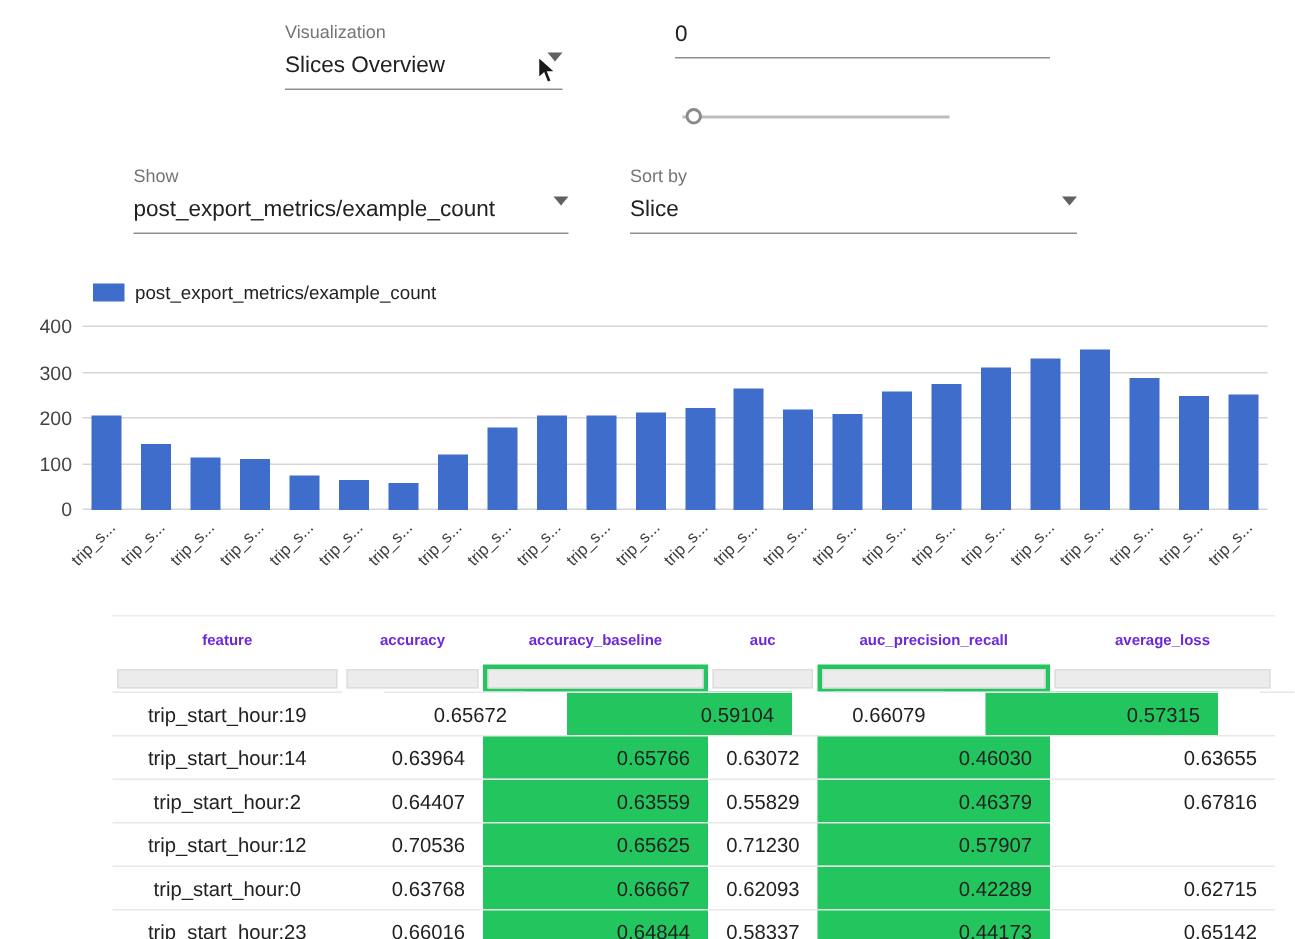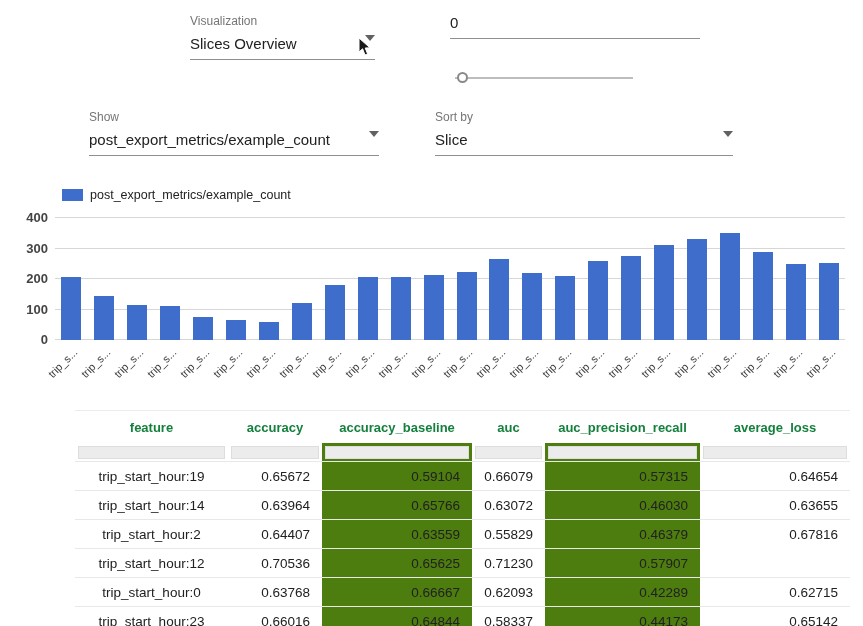--- a/index.html
+++ b/index.html
@@ -10,60 +10,60 @@
   .ctrl-label { font-size:12px; color:#757575; margin-bottom:7px; }
   .select { display:flex; justify-content:space-between;
     font-size:15px; color:#212121; padding-bottom:7px; border-bottom:1px solid #8f8f8f; }
   .caret { width:0; height:0; border-left:5px solid transparent; border-right:5px solid transparent;
     border-top:6px solid #616161; margin-bottom:3px; }
   .textfield { font-size:15px; color:#212121; padding-bottom:7px; border-bottom:1px solid #8f8f8f; }
 
   #viz-ctrl   { left:190px; top:14px; width:185px; }
   #thr-ctrl   { left:450px; top:14px; width:250px; }
   #show-ctrl  { left:89px; top:110px; width:290px; }
-  #sort-ctrl  { left:420px; top:110px; width:298px;margin-left:15px; }
+  #sort-ctrl  { left:420px; top:110px; width:298px; }
 
   #cursor { position:absolute; left:358px; top:37px; z-index:5; }
 
   #slider { position:absolute; left:455px; top:70px; width:178px; height:16px; }
   #slider .track { position:absolute; left:0; right:0; top:7px; height:2px; background:#bdbdbd; }
   #slider .thumb { position:absolute; left:2px; top:2px; width:11px; height:11px;
     border:2px solid #8a8a8a; border-radius:50%; background:#fff; }
 
   #legend { position:absolute; left:62px; top:188px; display:flex; align-items:center; }
   #legend .swatch { width:21px; height:12px; margin-right:7px; }
   #legend .legend-text { font-size:12.5px; color:#222; }
 
   #y-axis { position:absolute; left:10px; top:218px; width:38px; height:122px; }
-  .y-tick { position:absolute; right:0; font-size:13px; color:#444;font-weight:bold; }
+  .y-tick { position:absolute; right:0; font-size:13px; color:#444; }
 
   #plot { position:absolute; left:55px; top:218px; width:790px; height:122px; }
   .gridline { position:absolute; left:0; right:0; height:1px; background:#d6d6d6; }
 
   #bars { position:absolute; left:55px; top:218px; width:790px; height:122px;
     display:flex; align-items:flex-end; }
   .slot { flex:1; position:relative; height:100%; display:flex;
     align-items:flex-end; justify-content:center; }
   .bar { width:20px; }
   .x-label { position:absolute; top:calc(100% + 6px); right:50%;
     transform:rotate(-45deg); transform-origin:top right;
     white-space:nowrap; font-size:11px; color:#3c3c3c; }
 
   #metrics-table { position:absolute; left:75px; top:410px; width:775px;
     border-top:1px solid #ececec; }
   .trow { display:grid; }
   .th { height:32px; display:flex; align-items:center; justify-content:center;
-    font-size:13px; font-weight:bold; color:#15803d; }
+    font-size:10px; font-weight:bold; color:#6d28d9; }
   .tf { height:18px; display:flex; align-items:center; padding:0 3px; }
   .filter-box { width:100%; height:13px; background:#ececec; border:1px solid #dddddd; }
   .td { height:29px; display:flex; align-items:center; font-size:13.5px; color:#212121;
     border-top:1px solid #e8e8e8; }
   .td.feature { justify-content:center; }
   .td.num { justify-content:flex-end; padding-right:12px; }
-  .shade { background:#4d7c0f;text-align:right; }
+  .shade { background:#22c55e;text-align:right; }
 </style>
 </head>
 <body>
 
 <div class="ctrl" id="viz-ctrl">
   <div class="ctrl-label">Visualization</div>
   <div class="select">
     <span>Slices Overview</span>
     <span class="caret"></span>
   </div>
@@ -241,21 +241,21 @@
         <div class="filter-box"></div>
       </div>
       <div class="tf shade">
         <div class="filter-box"></div>
       </div>
       <div class="tf">
         <div class="filter-box"></div>
       </div>
     </div>
   <div id="tbody">
-      <div class="trow" style="grid-template-columns: 153px 94px 150px 73px 155px 150px;">
+      <div class="trow" style="grid-template-columns: 153px 94px 150px 73px 155px 150px; gap: 28px;">
         <div class="td feature">trip_start_hour:19</div>
         <div class="td num">0.65672</div>
         <div class="td num shade">0.59104</div>
         <div class="td num">0.66079</div>
         <div class="td num shade">0.57315</div>
         <div class="td num">0.64654</div>
       </div>
       <div class="trow" style="grid-template-columns: 153px 94px 150px 73px 155px 150px;">
         <div class="td feature">trip_start_hour:14</div>
         <div class="td num">0.63964</div>

